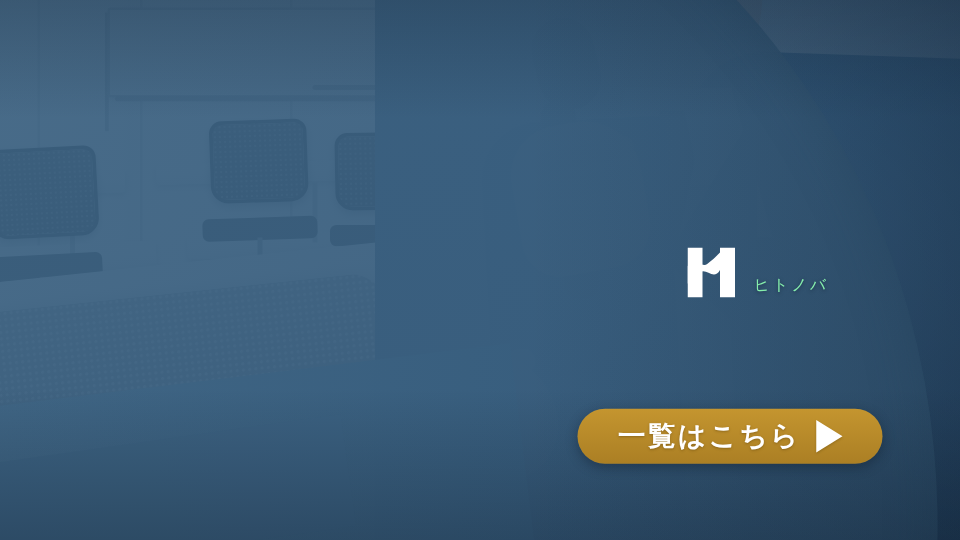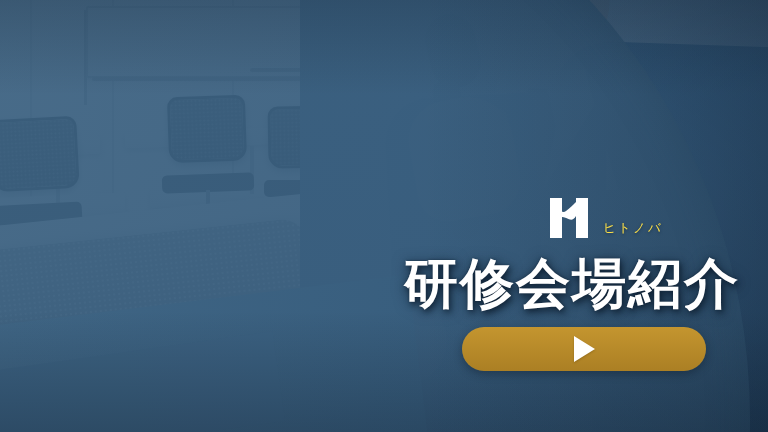--- a/index.html
+++ b/index.html
@@ -211,21 +211,21 @@
   
   .content{position:absolute;left:372px;top:0;width:396px;height:432px;}
 
   .logo-row{
     position:absolute;left:178px;top:198px;
     display:flex;align-items:flex-end;gap:11px;
   }
   .logo-mark{width:38px;height:40px;display:block;}
   .logo-text{display:flex;flex-direction:column;line-height:1;}
   .logo-kana{
-    color:#fde047;font-size:12.5px;letter-spacing:2.2px;
+    color:#86efac;font-size:12.5px;letter-spacing:2.2px;
     margin:0 0 4px 4px;font-weight:400;
     text-shadow:0 1px 3px rgba(10,24,38,.55);
   }
   .logo-word{
     color:#fff;font-size:26px;font-weight:400;letter-spacing:.6px;
     text-shadow:0 1px 4px rgba(10,24,38,.55);
   }
 
   .headline{
     position:absolute;left:4px;top:248px;width:392px;
@@ -352,20 +352,20 @@
       <svg class="logo-mark" viewBox="0 0 38 40">
         <path d="M0 0 h12 v40 H0 Z" fill="#ffffff"></path>
         <path d="M26 0 h12 v40 H26 Z" fill="#ffffff"></path>
         <path d="M0 15 c5 -9 11 2 16 -2 c4 -3 7 -6 10 -9 v14 c-5 9 -11 -2 -16 2 c-4 3 -7 6 -10 9 Z" fill="#ffffff"></path>
       </svg>
       <div class="logo-text">
         <div class="logo-kana">ヒトノバ</div>
       </div>
     </div>
 
-    <div class="headline">研修会場紹介</div>
 
     <div class="cta">
+      <span class="cta-label">一覧はこちら</span>
       <span class="cta-arrow"></span>
     </div>
 
   </div>
 </div>
 
 </body></html>

